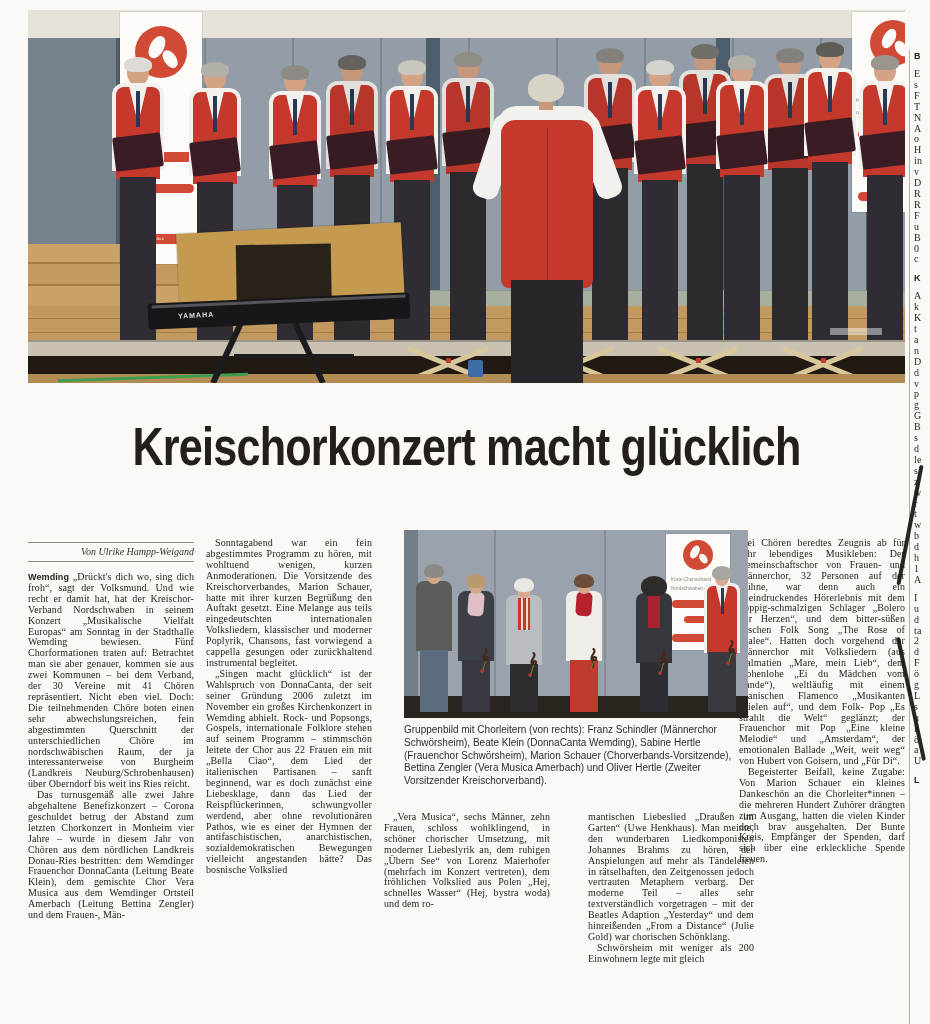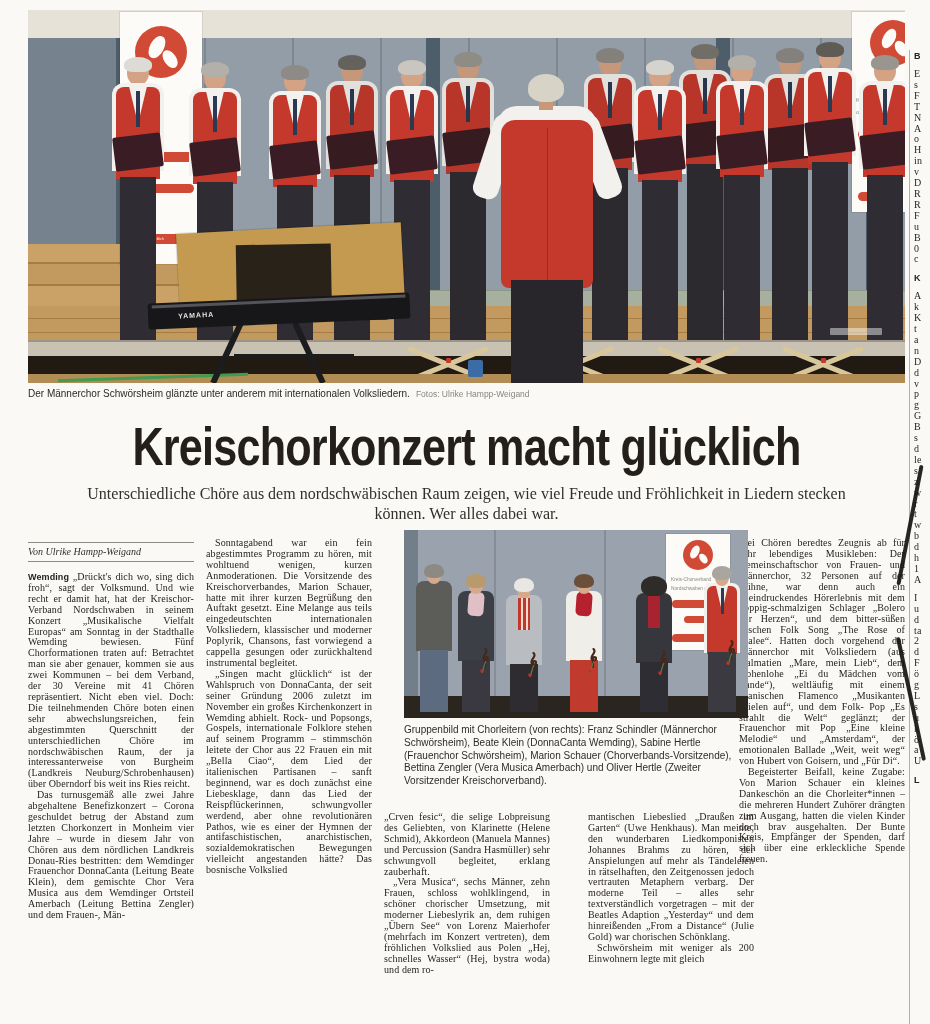--- a/index.html
+++ b/index.html
@@ -78,21 +78,21 @@
     font:16px/19.5px "Liberation Serif",serif;color:#33302b;}
 
   
   .col{position:absolute;top:538px;width:166px;height:486px;overflow:hidden;}
   .col p{margin:0;text-align:justify;font:10px/10.9px "Liberation Serif",serif;letter-spacing:.1px;
          -webkit-hyphens:auto;hyphens:auto;}
   .col p.ind{text-indent:9px;}
   .leadloc{font-family:"Liberation Sans",sans-serif;font-weight:bold;font-size:9px;}
   .byline{margin:4px 0 10px 0;}
   .byline .rule{height:1px;background:#8f8b85;}
-  .byline .name{text-align:left;font:italic 10px/18px "Liberation Serif",serif;color:#33302b;}
+  .byline .name{text-align:right;font:italic 10px/18px "Liberation Serif",serif;color:#33302b;}
 
   
   .midwrap{position:absolute;left:384px;top:530px;width:344px;padding-left:20px;}
   .mp-photo{position:relative;width:344px;height:188px;background:#9aa3ad;overflow:hidden;}
   .mp-leftdark{position:absolute;left:0;top:0;width:14px;height:168px;background:#727e8a;}
   .mp-seam{position:absolute;top:0;width:2px;height:168px;background:rgba(0,0,0,.13);}
   .mp-floor{position:absolute;left:0;top:166px;width:100%;height:22px;background:#2b2520;}
   .mp-caption{margin-top:6px;font:10px/12.8px "Liberation Sans",sans-serif;color:#2f2d2a;text-align:left;}
   .person{position:absolute;width:48px;}
   .person .pface{position:absolute;left:50%;top:4px;width:14px;height:16px;margin-left:-7px;background:#d6a98c;border-radius:50%;}
@@ -313,42 +313,37 @@
       </div>
     <div class="keyboard">
       <div class="keys"></div>
       <div class="label">YAMAHA</div>
     </div>
     <div class="kleg" style="left:196px;transform:rotate(25deg);"></div>
     <div class="kleg" style="left:278px;transform:rotate(-25deg);"></div>
     <div class="kbar"></div>
   </div>
 
-  <div class="caption-top">
-    <span>Der Männerchor Schwörsheim glänzte unter anderem mit internationalen Volksliedern.</span><span class="credit">Fotos: Ulrike Hampp-Weigand</span>
-  </div>
 
   <div class="headline">Kreischorkonzert macht glücklich</div>
-  <div class="subhead">Unterschiedliche Chöre aus dem nordschwäbischen Raum zeigen, wie viel Freude und Fröhlichkeit in Liedern stecken können. Wer alles dabei war.</div>
 
   <div class="col" style="left:28px;">
     <div class="byline">
       <div class="rule"></div>
       <div class="name">Von Ulrike Hampp-Weigand</div>
       <div class="rule"></div>
     </div>
   <p><span class="leadloc">Wemding </span>„Drückt's dich wo, sing dich froh“, sagt der Volksmund. Und wie recht er damit hat, hat der Kreischor-Verband Nordschwaben in seinem Konzert „Musikalische Vielfalt Europas“ am Sonntag in der Stadthalle Wemding bewiesen. Fünf Chorformationen traten auf: Betrachtet man sie aber genauer, kommen sie aus zwei Kommunen – bei dem Verband, der 30 Vereine mit 41 Chören repräsentiert. Nicht eben viel. Doch: Die teilnehmenden Chöre boten einen sehr abwechslungsreichen, fein abgestimmten Querschnitt der unterschiedlichen Chöre im nordschwäbischen Raum, der ja interessanterweise von Burgheim (Landkreis Neuburg/Schrobenhausen) über Oberndorf bis weit ins Ries reicht.</p>
       <p class="ind">Das turnusgemäß alle zwei Jahre abgehaltene Benefizkonzert – Corona geschuldet betrug der Abstand zum letzten Chorkonzert in Monheim vier Jahre – wurde in diesem Jahr von Chören aus dem nördlichen Landkreis Donau-Ries bestritten: dem Wemdinger Frauenchor DonnaCanta (Leitung Beate Klein), dem gemischte Chor Vera Musica aus dem Wemdinger Ortsteil Amerbach (Leitung Bettina Zengler) und dem Frauen-, Män-</p>
     </div>
   <div class="col" style="left:206px;">
       <p class="ind">Sonntagabend war ein fein abgestimmtes Programm zu hören, mit wohltuend wenigen, kurzen Anmoderationen. Die Vorsitzende des Kreischorverbandes, Marion Schauer, hatte mit ihrer kurzen Begrüßung den Auftakt gesetzt. Eine Melange aus teils eingedeutschten internationalen Volksliedern, klassischer und moderner Poplyrik, Chansons, fast vorwiegend a cappella gesungen oder zurückhaltend instrumental begleitet.</p>
       <p class="ind">„Singen macht glücklich“ ist der Wahlspruch von DonnaCanta, der seit seiner Gründung 2006 zuletzt im November ein großes Kirchenkonzert in Wemding abhielt. Rock- und Popsongs, Gospels, internationale Folklore stehen auf seinem Programm – stimmschön leitete der Chor aus 22 Frauen ein mit „Bella Ciao“, dem Lied der italienischen Partisanen – sanft beginnend, war es doch zunächst eine Liebesklage, dann das Lied der Reispflückerinnen, schwungvoller werdend, aber ohne revolutionären Pathos, wie es einer der Hymnen der antifaschistischen, anarchistischen, sozialdemokratischen Bewegungen vielleicht angestanden hätte? Das bosnische Volkslied</p>
     </div>
   <div class="col" style="left:384px;padding-top:274px;height:212px;">
-      <p>„Crven fesic“, die selige Lobpreisung des Geliebten, von Klarinette (Helene Schmid), Akkordeon (Manuela Mannes) und Percussion (Sandra Hasmüller) sehr schwungvoll begleitet, erklang zauberhaft.</p>
       <p class="ind">„Vera Musica“, sechs Männer, zehn Frauen, schloss wohlklingend, in schöner chorischer Umsetzung, mit moderner Liebeslyrik an, dem ruhigen „Übern See“ von Lorenz Maierhofer (mehrfach im Konzert vertreten), dem fröhlichen Volkslied aus Polen „Hej, schnelles Wasser“ (Hej, bystra woda) und dem ro-</p>
     </div>
   <div class="col" style="left:588px;padding-top:274px;height:212px;">
       <p>mantischen Liebeslied „Draußen im Garten“ (Uwe Henkhaus). Man meinte, den wunderbaren Liedkomponisten Johannes Brahms zu hören, der Anspielungen auf mehr als Tändeleien in rätselhaften, den Zeitgenossen jedoch vertrauten Metaphern verbarg. Der moderne Teil – alles sehr textverständlich vorgetragen – mit der Beatles Adaption „Yesterday“ und dem hinreißenden „From a Distance“ (Julie Gold) war chorischen Schönklang.</p>
       <p class="ind">Schwörsheim mit weniger als 200 Einwohnern legte mit gleich</p>
     </div>
   <div class="col" style="left:739px;">
       <p>drei Chören beredtes Zeugnis ab für sehr lebendiges Musikleben: Der Gemeinschaftschor von Frauen- und Männerchor, 32 Personen auf der Bühne, war denn auch ein beeindruckendes Hörerlebnis mit dem poppig-schmalzigen Schlager „Bolero der Herzen“, und dem bitter-süßen irischen Folk Song „The Rose of Tralee“. Hatten doch vorgehend der Männerchor mit Volksliedern (aus Dalmatien „Mare, mein Lieb“, dem Hohenlohe „Ei du Mädchen vom Lande“), weltläufig mit einem spanischen Flamenco „Musikanten spielen auf“, und dem Folk- Pop „Es strahlt die Welt“ geglänzt; der Frauenchor mit Pop „Eine kleine Melodie“ und „Amsterdam“, der emotionalen Ballade „Weit, weit weg“ von Hubert von Goisern, und „Für Di“.</p>
       <p class="ind">Begeisterter Beifall, keine Zugabe: Von Marion Schauer ein kleines Dankeschön an die Chorleiter*innen – die mehreren Hundert Zuhörer drängten zum Ausgang, hatten die vielen Kinder doch brav ausgehalten. Der Bunte Kreis, Empfänger der Spenden, darf sich über eine erkleckliche Spende freuen.</p>
     </div>

